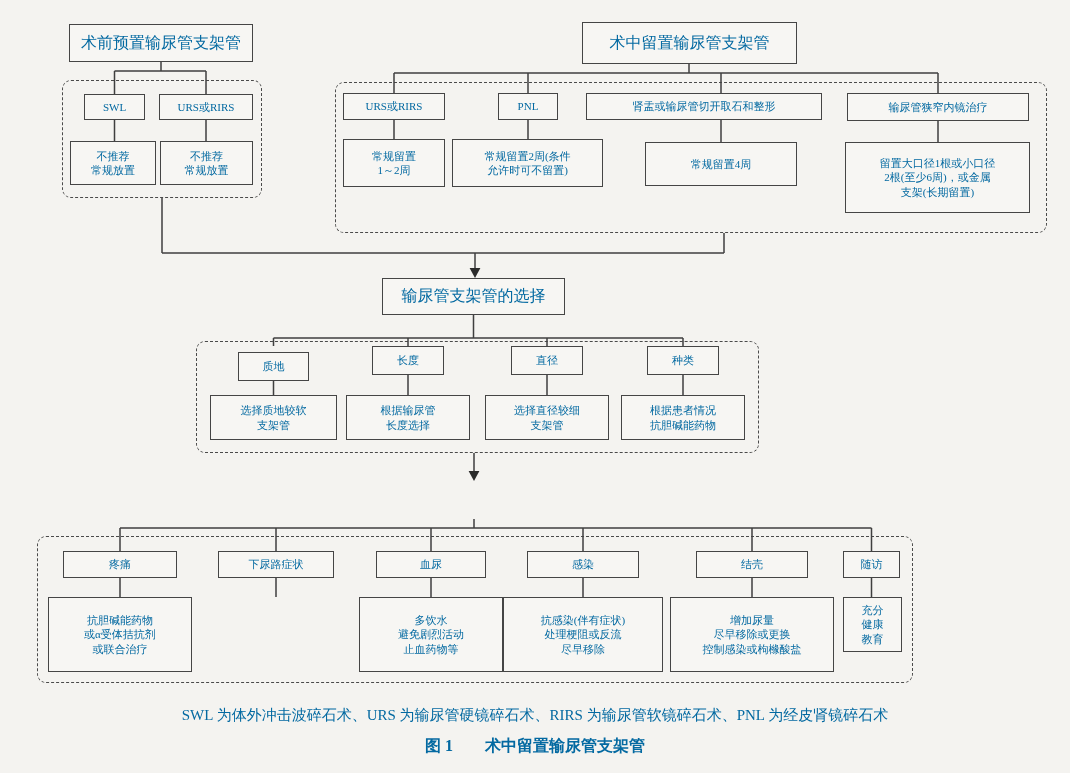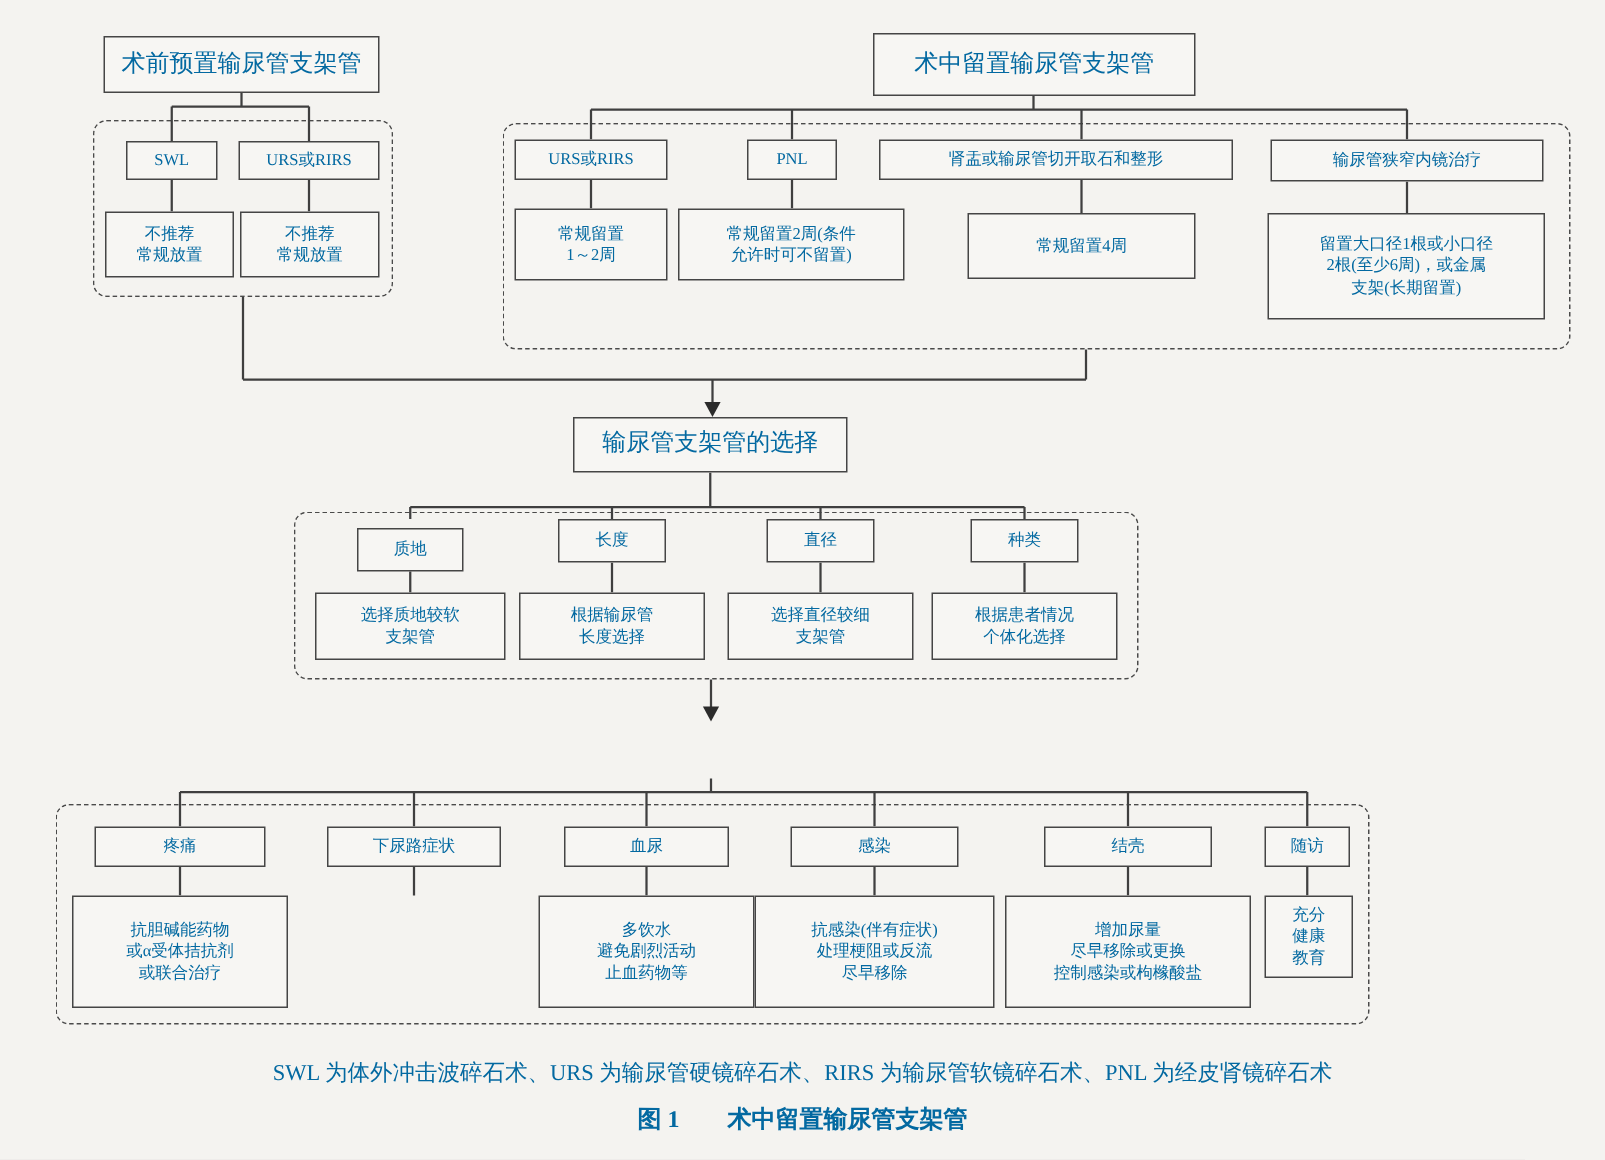--- a/index.html
+++ b/index.html
@@ -99,21 +99,21 @@
   <div class="node" style="left:372px;top:346px;width:72px;height:29px">长度</div>
   <div class="node" style="left:511px;top:346px;width:72px;height:29px">直径</div>
   <div class="node" style="left:647px;top:346px;width:72px;height:29px">种类</div>
   <div class="node" style="left:210px;top:395px;width:127px;height:45px">选择质地较软
 支架管</div>
   <div class="node" style="left:346px;top:395px;width:124px;height:45px">根据输尿管
 长度选择</div>
   <div class="node" style="left:485px;top:395px;width:124px;height:45px">选择直径较细
 支架管</div>
   <div class="node" style="left:621px;top:395px;width:124px;height:45px">根据患者情况
-个体化选择</div>
+抗胆碱能药物</div>
 
   <div class="node" style="left:63px;top:551px;width:114px;height:27px">疼痛</div>
   <div class="node" style="left:218px;top:551px;width:116px;height:27px">下尿路症状</div>
   <div class="node" style="left:376px;top:551px;width:110px;height:27px">血尿</div>
   <div class="node" style="left:527px;top:551px;width:112px;height:27px">感染</div>
   <div class="node" style="left:696px;top:551px;width:112px;height:27px">结壳</div>
   <div class="node" style="left:843px;top:551px;width:57px;height:27px">随访</div>
   <div class="node" style="left:48px;top:597px;width:144px;height:75px">抗胆碱能药物
 或α受体拮抗剂
 或联合治疗</div>

